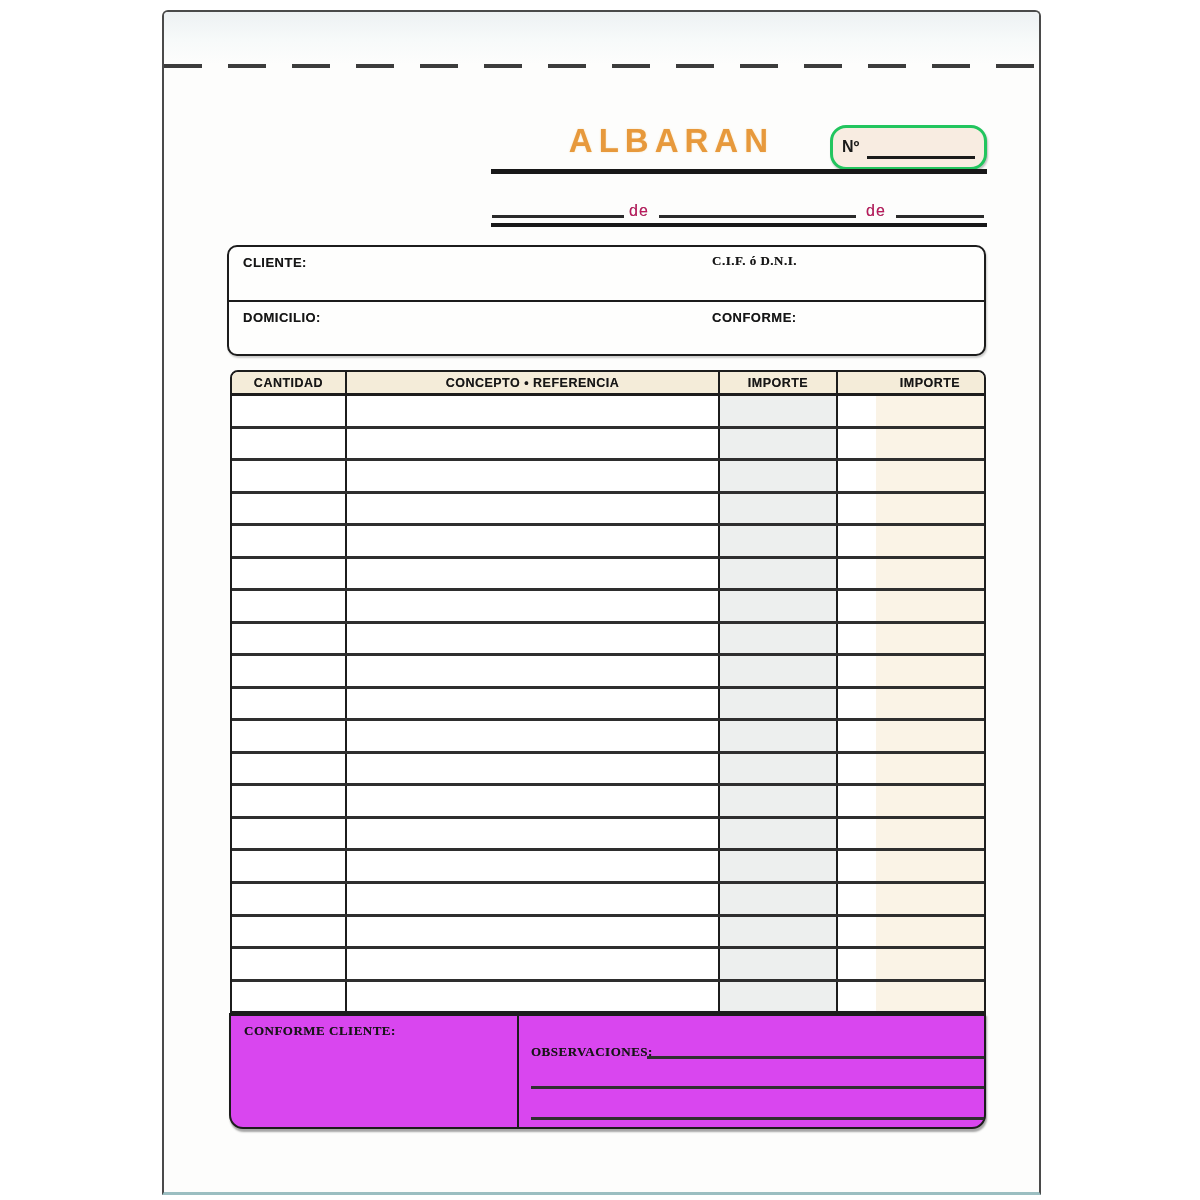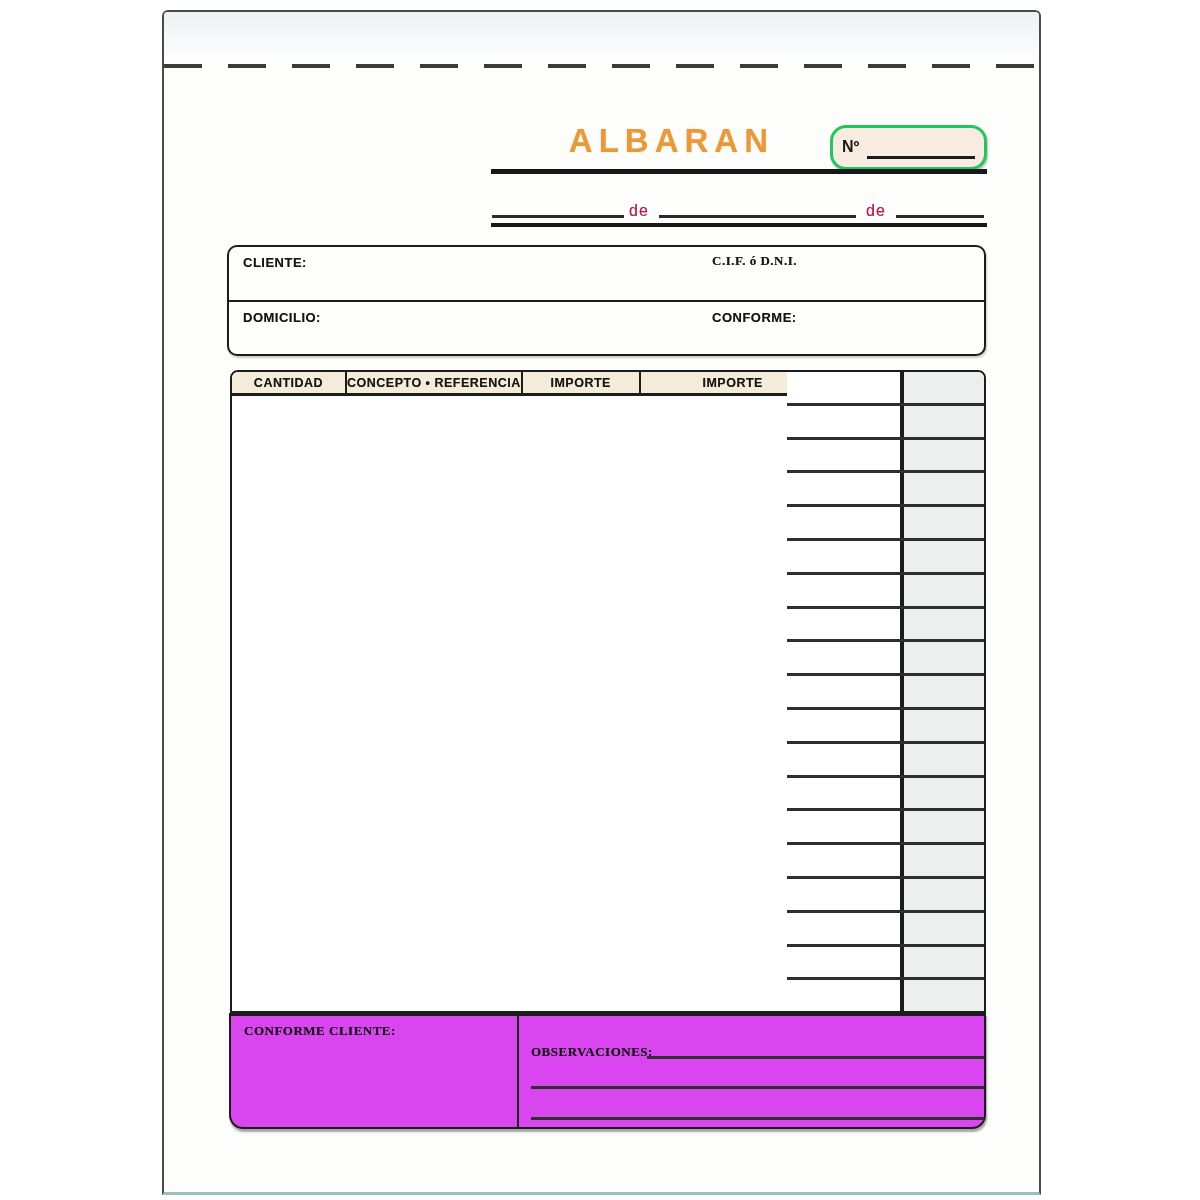--- a/index.html
+++ b/index.html
@@ -114,21 +114,21 @@
   .lbl-domicilio { left: 14px;  top: 63px; }
   .lbl-poblacion { left: 483px; top: 63px; }
 
   
   .items-table {
     position: absolute;
     left: 66px; top: 358px; width: 756px; height: 643px;
     border: 2px solid #1c1c1c;
     border-radius: 8px 8px 0 0;
     background: #ffffff;
-    display: flex; flex-direction: row;
+    display: flex; flex-direction: column;
     overflow: hidden;
   }
   .table-header {
     display: flex;
     height: 24px; flex: none;
     background: var(--header-row-cream, #f4ecd9);
     border-bottom: 3px solid #1c1c1c;
   }
   .th {
     font-size: 12.5px; font-weight: bold; color: #161616;

